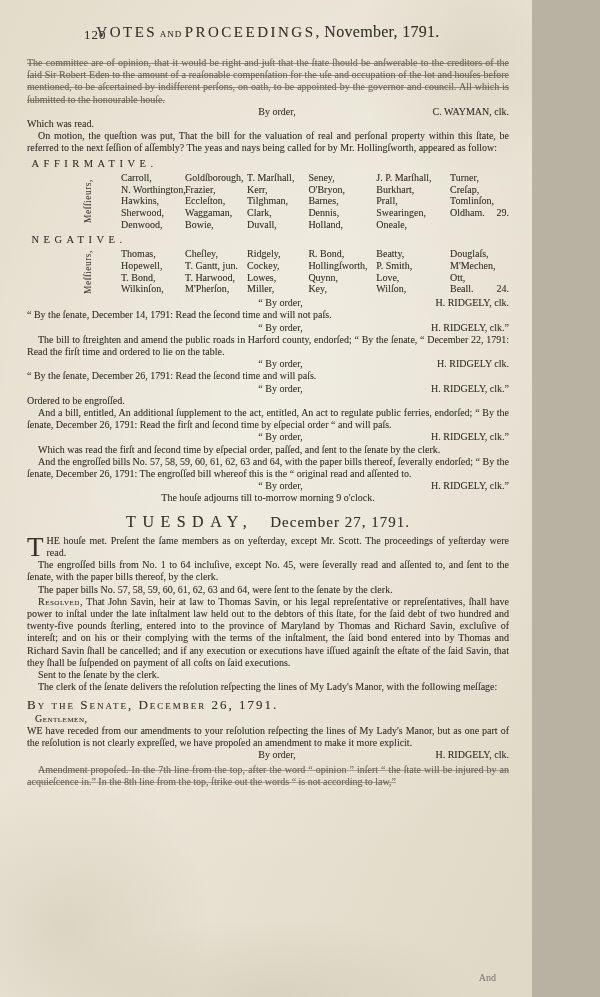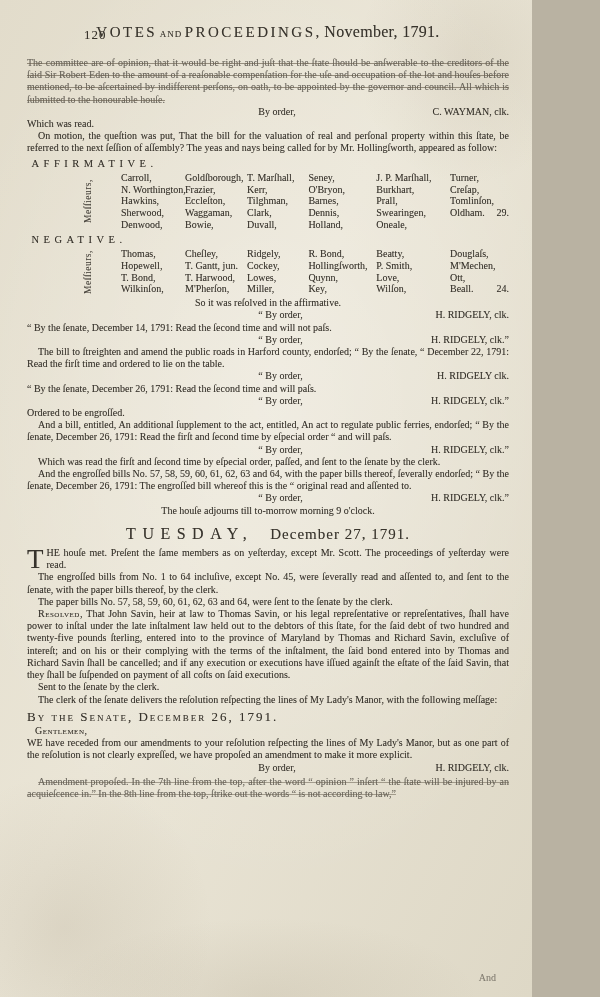--- a/index.html
+++ b/index.html
@@ -136,21 +136,20 @@
         <span class="vcell">Wilkinſon,</span>
         <span class="vcell">M'Pherſon,</span>
         <span class="vcell">Miller,</span>
         <span class="vcell">Key,</span>
         <span class="vcell">Wilſon,</span>
         <span class="vcell">Beall.</span>
       </div>
     <span class="vcount">24.</span>
   </div>
 
-  <p class="center">So it was reſolved in the affirmative.</p>
 
   <div class="byorder">
     <span class="bo">“ By order,</span>
     <span class="clerk">H. RIDGELY, clk.</span>
   </div>
 
   <p class="para">“ By the ſenate, December 14, 1791: Read the ſecond time and will not paſs.</p>
   <div class="byorder">
     <span class="bo">“ By order,</span>
     <span class="clerk">H. RIDGELY, clk.”</span>

